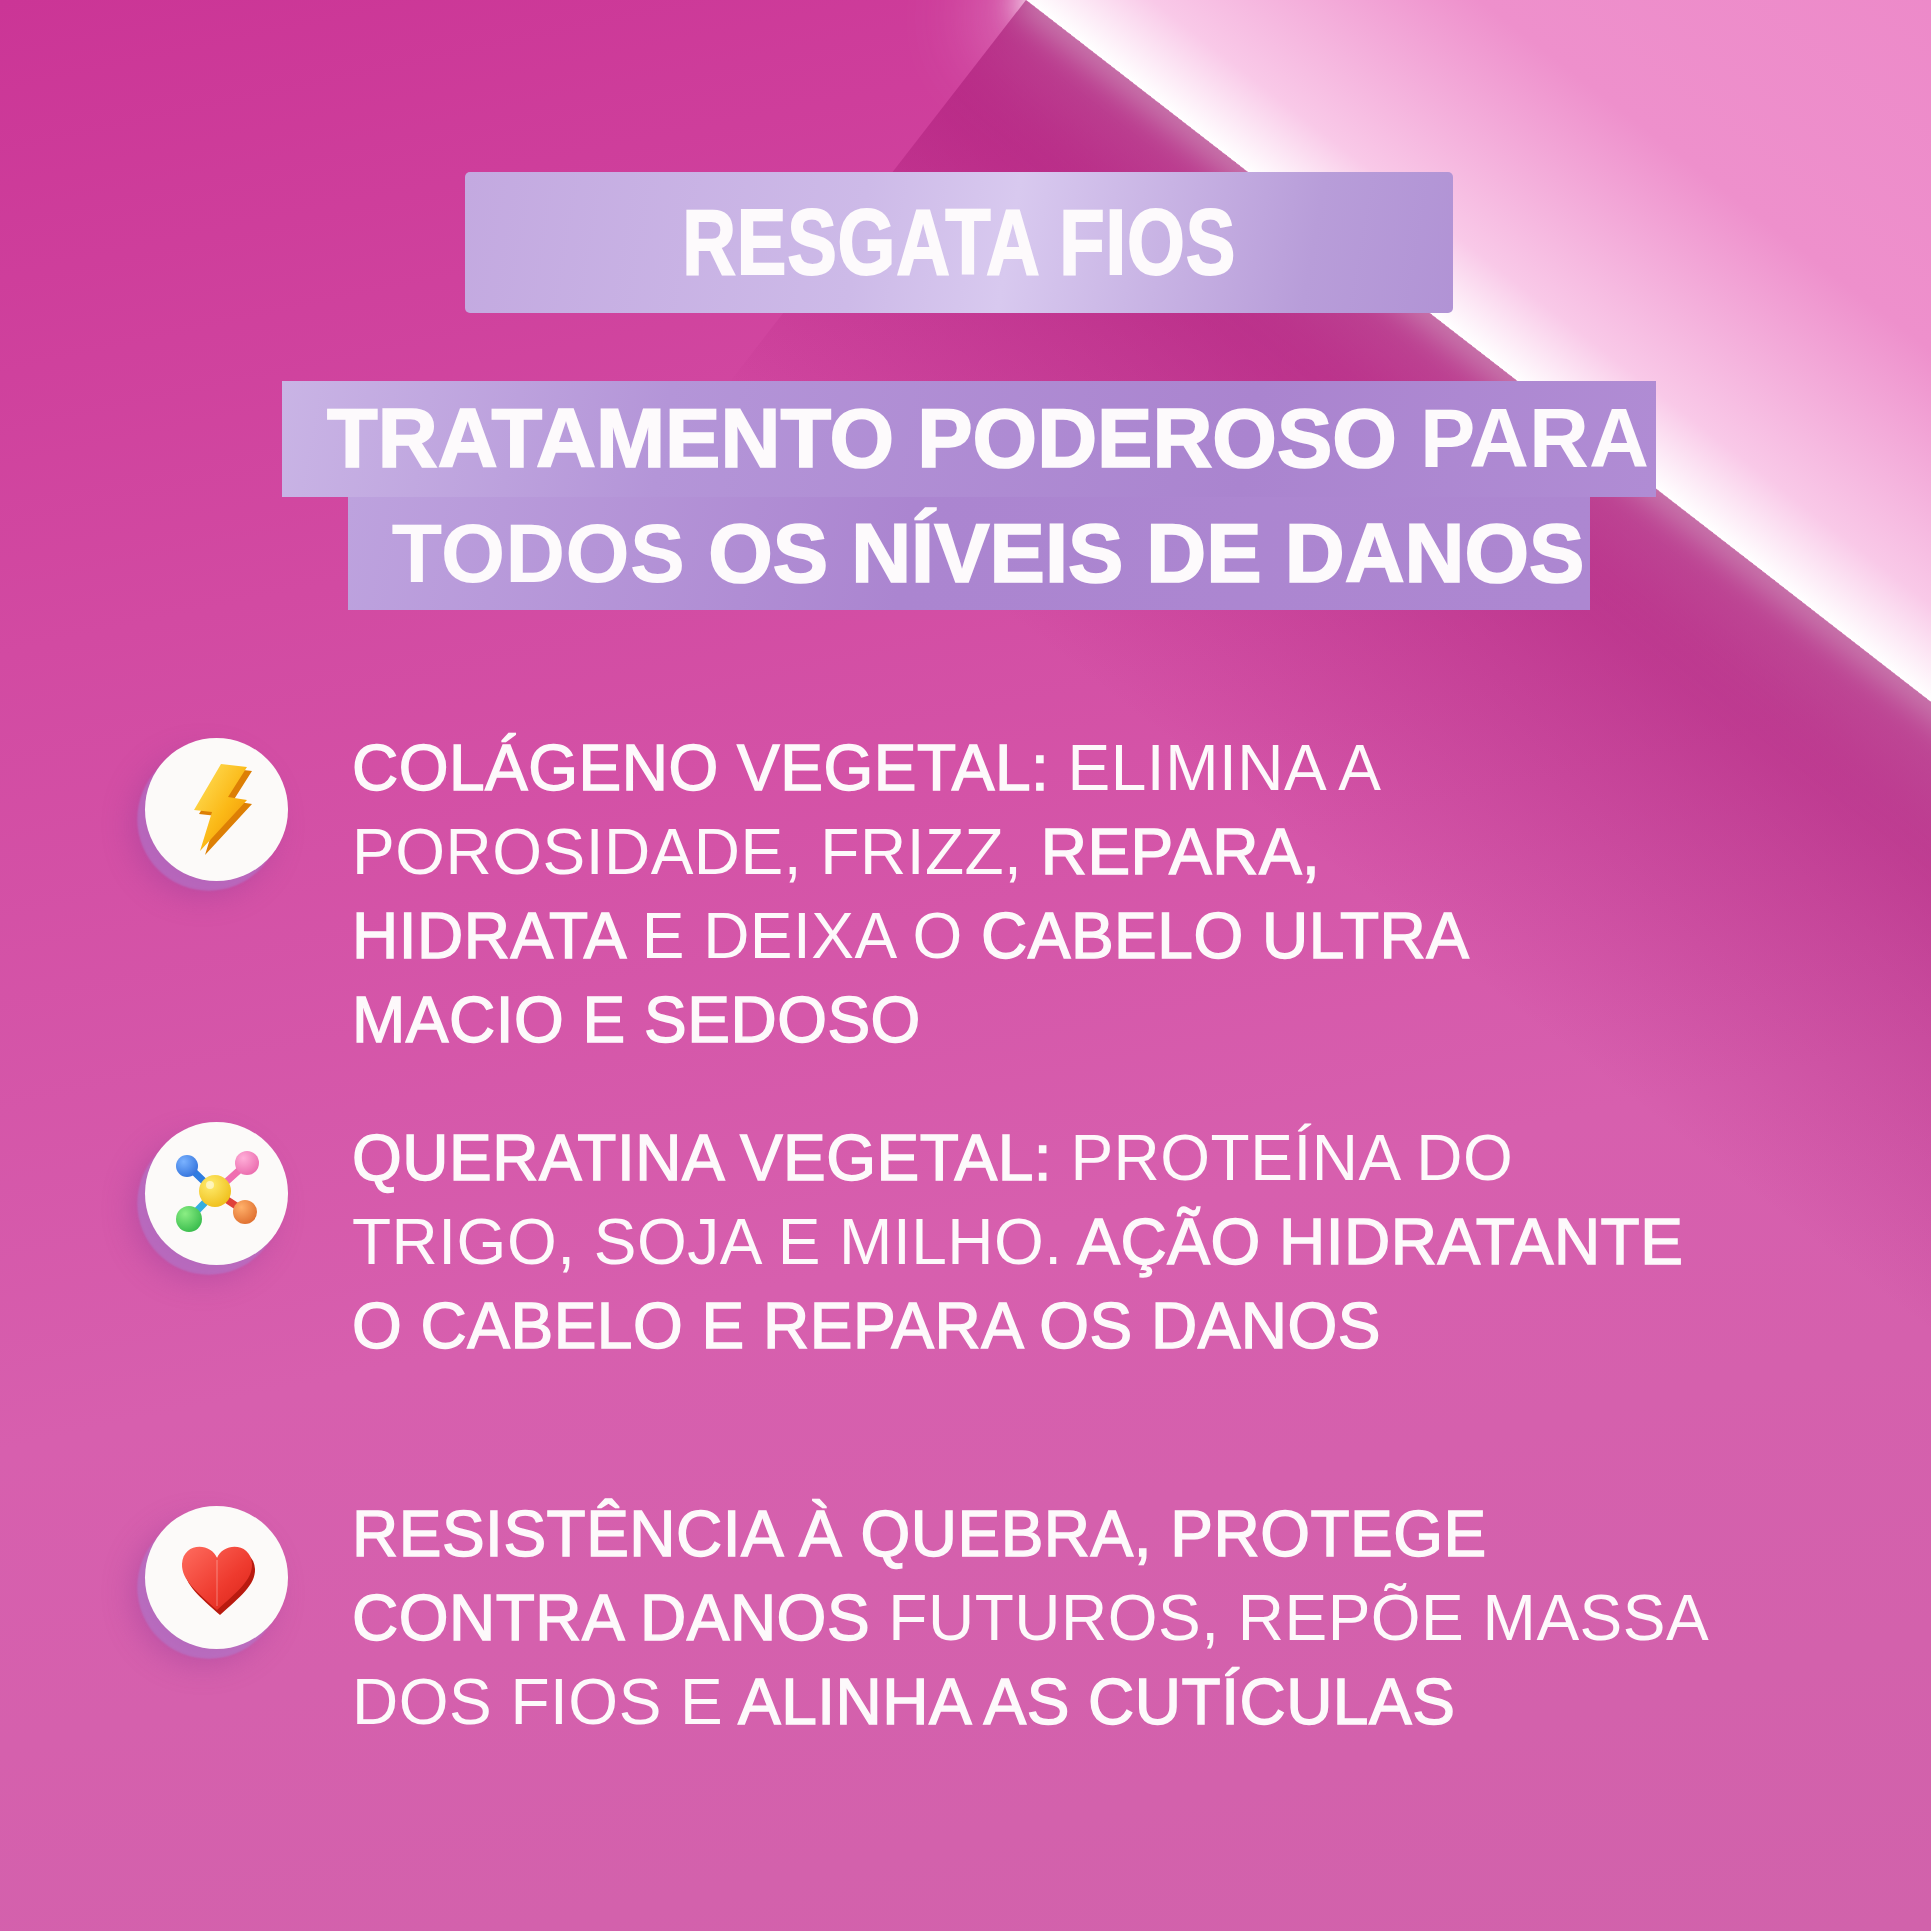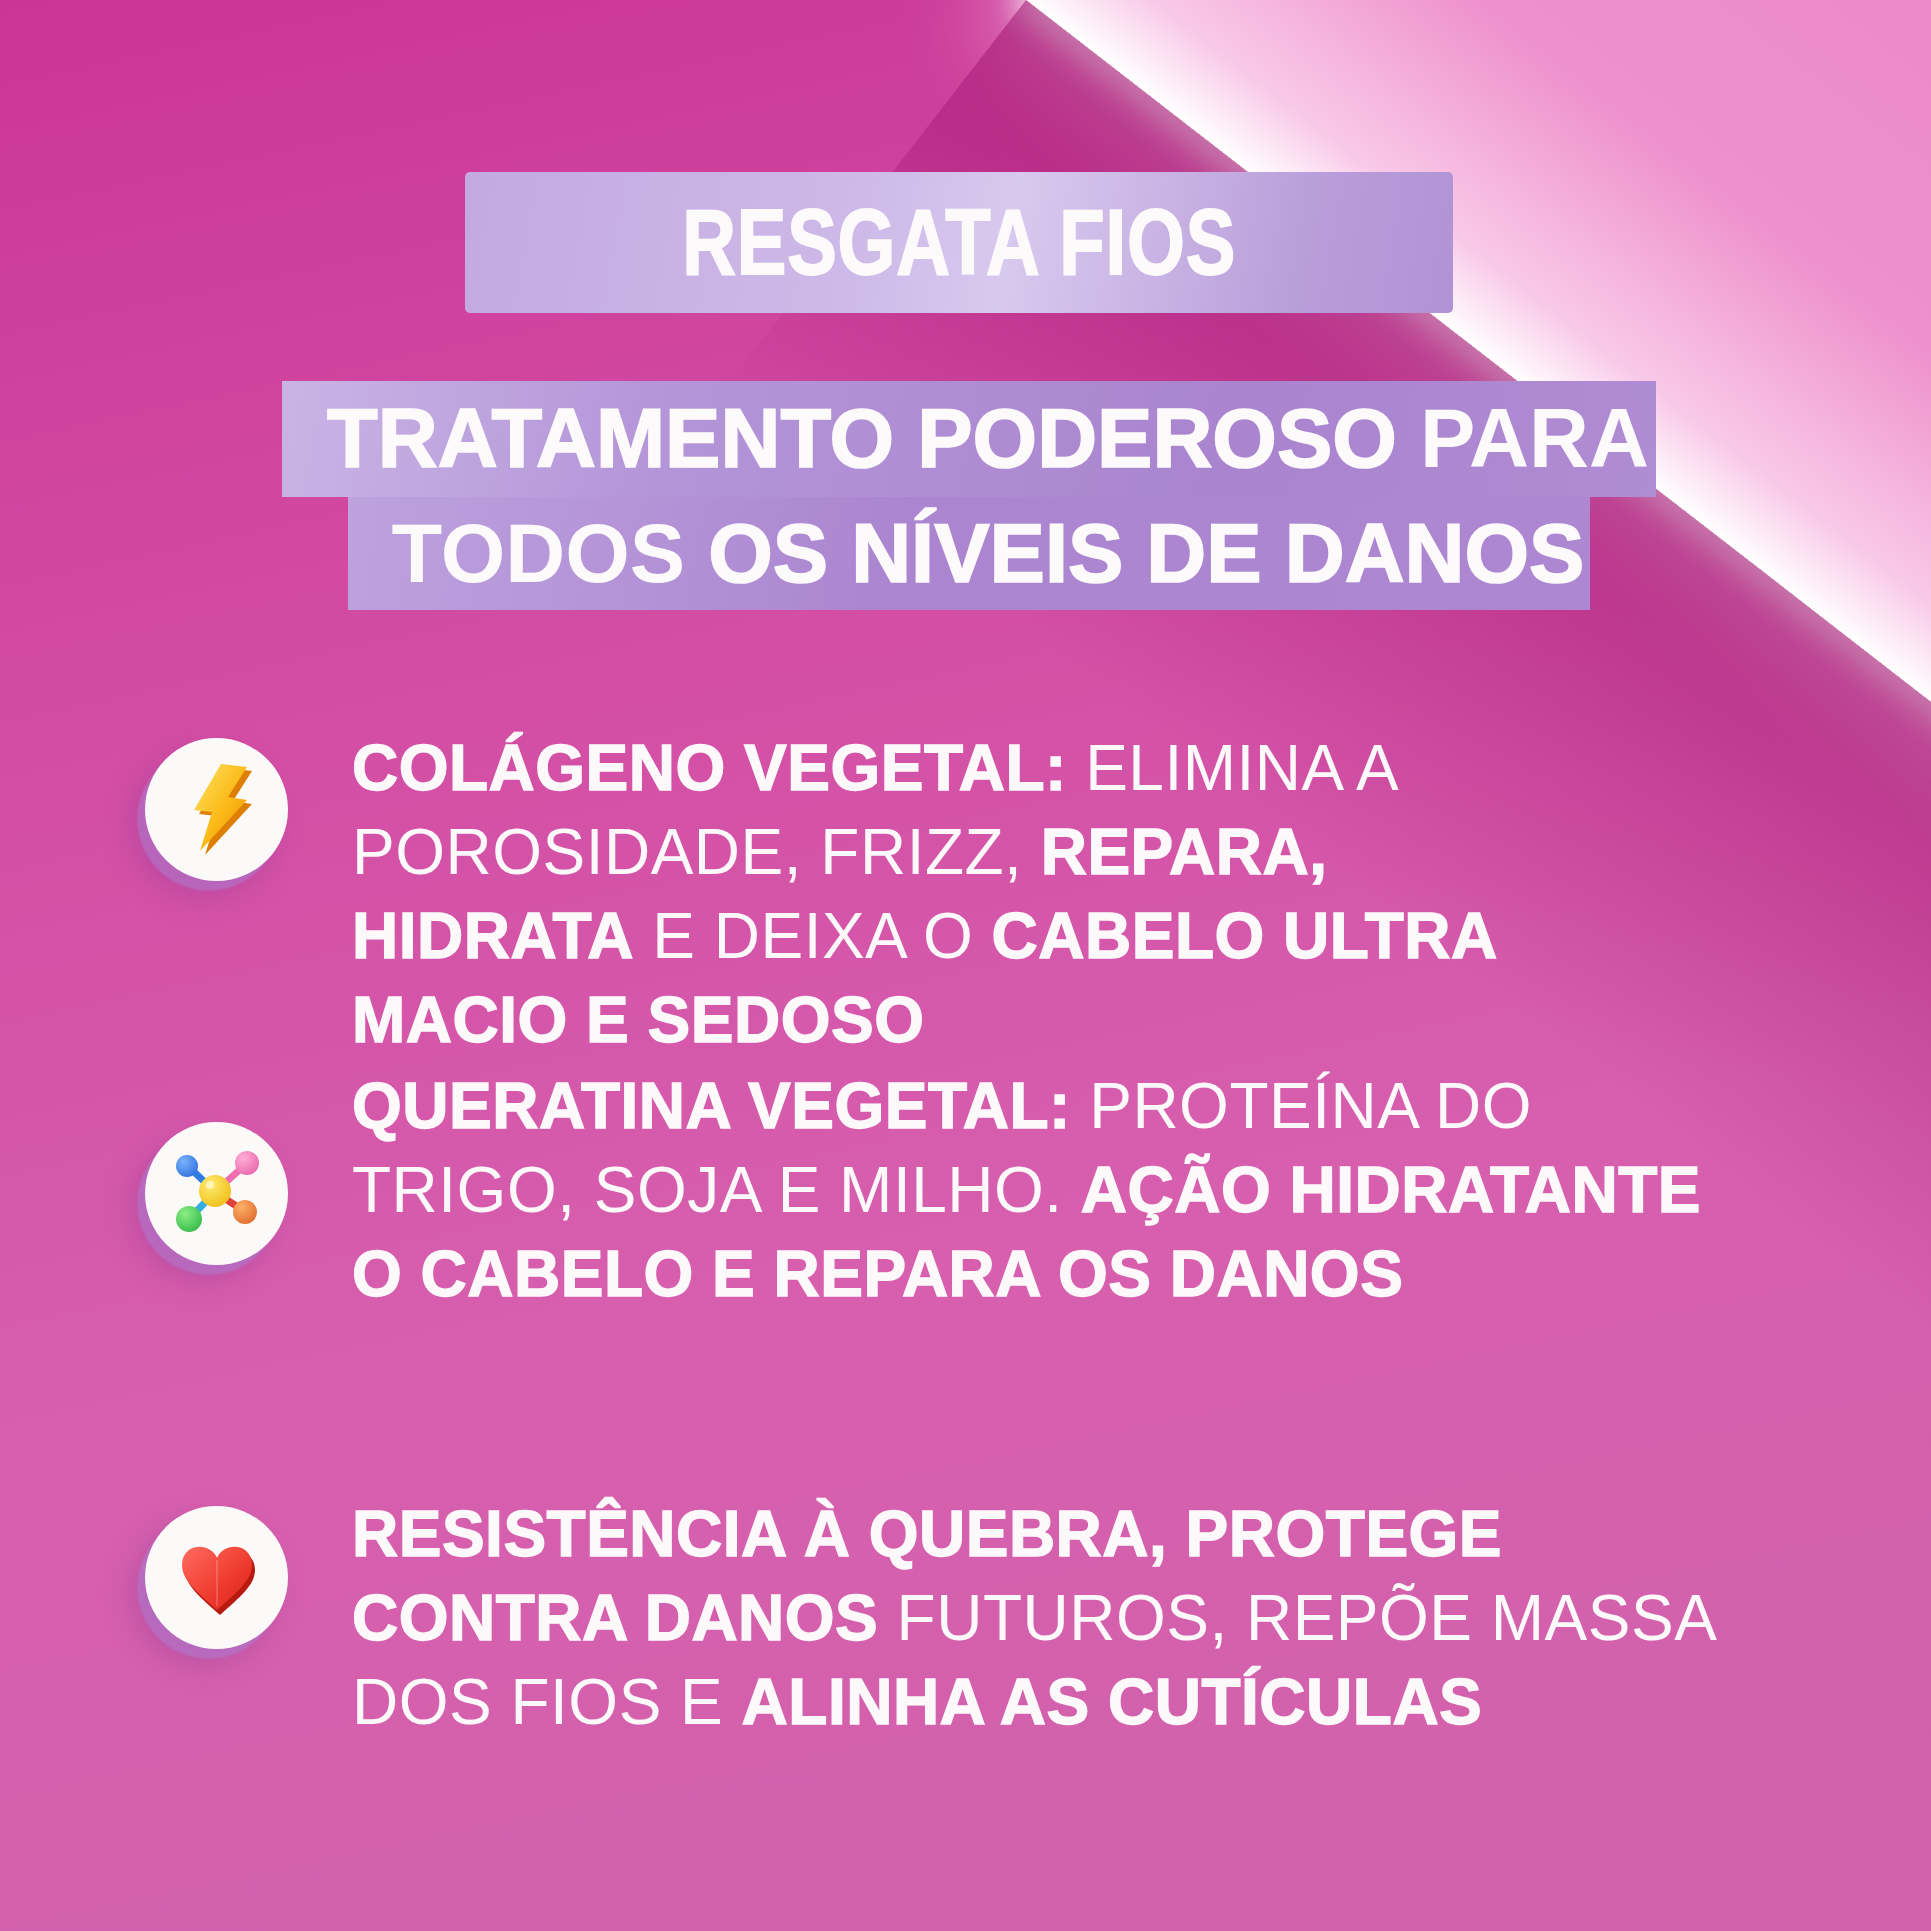--- a/index.html
+++ b/index.html
@@ -34,24 +34,24 @@
   
   .icon-circle{position:absolute;width:143px;height:143px;border-radius:50%;background:#fcfaf9;
     box-shadow:-7.7px 9.7px 1.9px rgba(173,130,214,.5),-13.5px 15.4px 29px rgba(150,60,150,.4);
     display:flex;align-items:center;justify-content:center;}
   .ic1{left:145px;top:738px;}
   .ic2{left:145px;top:1122px;}
   .ic3{left:145px;top:1506px;}
   .icon-circle svg{width:100px;height:100px;}
   .bullet-text{position:absolute;left:352px;width:1284px;color:#fdf9fb;font-size:64px;line-height:84px;}
   .bt1{top:726px;}
-  .bt2{top:1064px;}
+  .bt2{top:1116px;}
   .bt3{top:1492px;}
   .line{white-space:pre;}
-  .line .rb{font-weight:700;-webkit-text-stroke:1.4px #fdf9fb;letter-spacing:0.5px;}
+  .line .rb{font-weight:400;-webkit-text-stroke:1.4px #fdf9fb;letter-spacing:0.5px;}
   .line .rr{font-weight:400;letter-spacing:0.5px;}
 </style>
 </head>
 <body>
 
 <div class="canvas">
 
   <div class="bg-light"></div>
   <div class="bg-shadow"></div>
 

